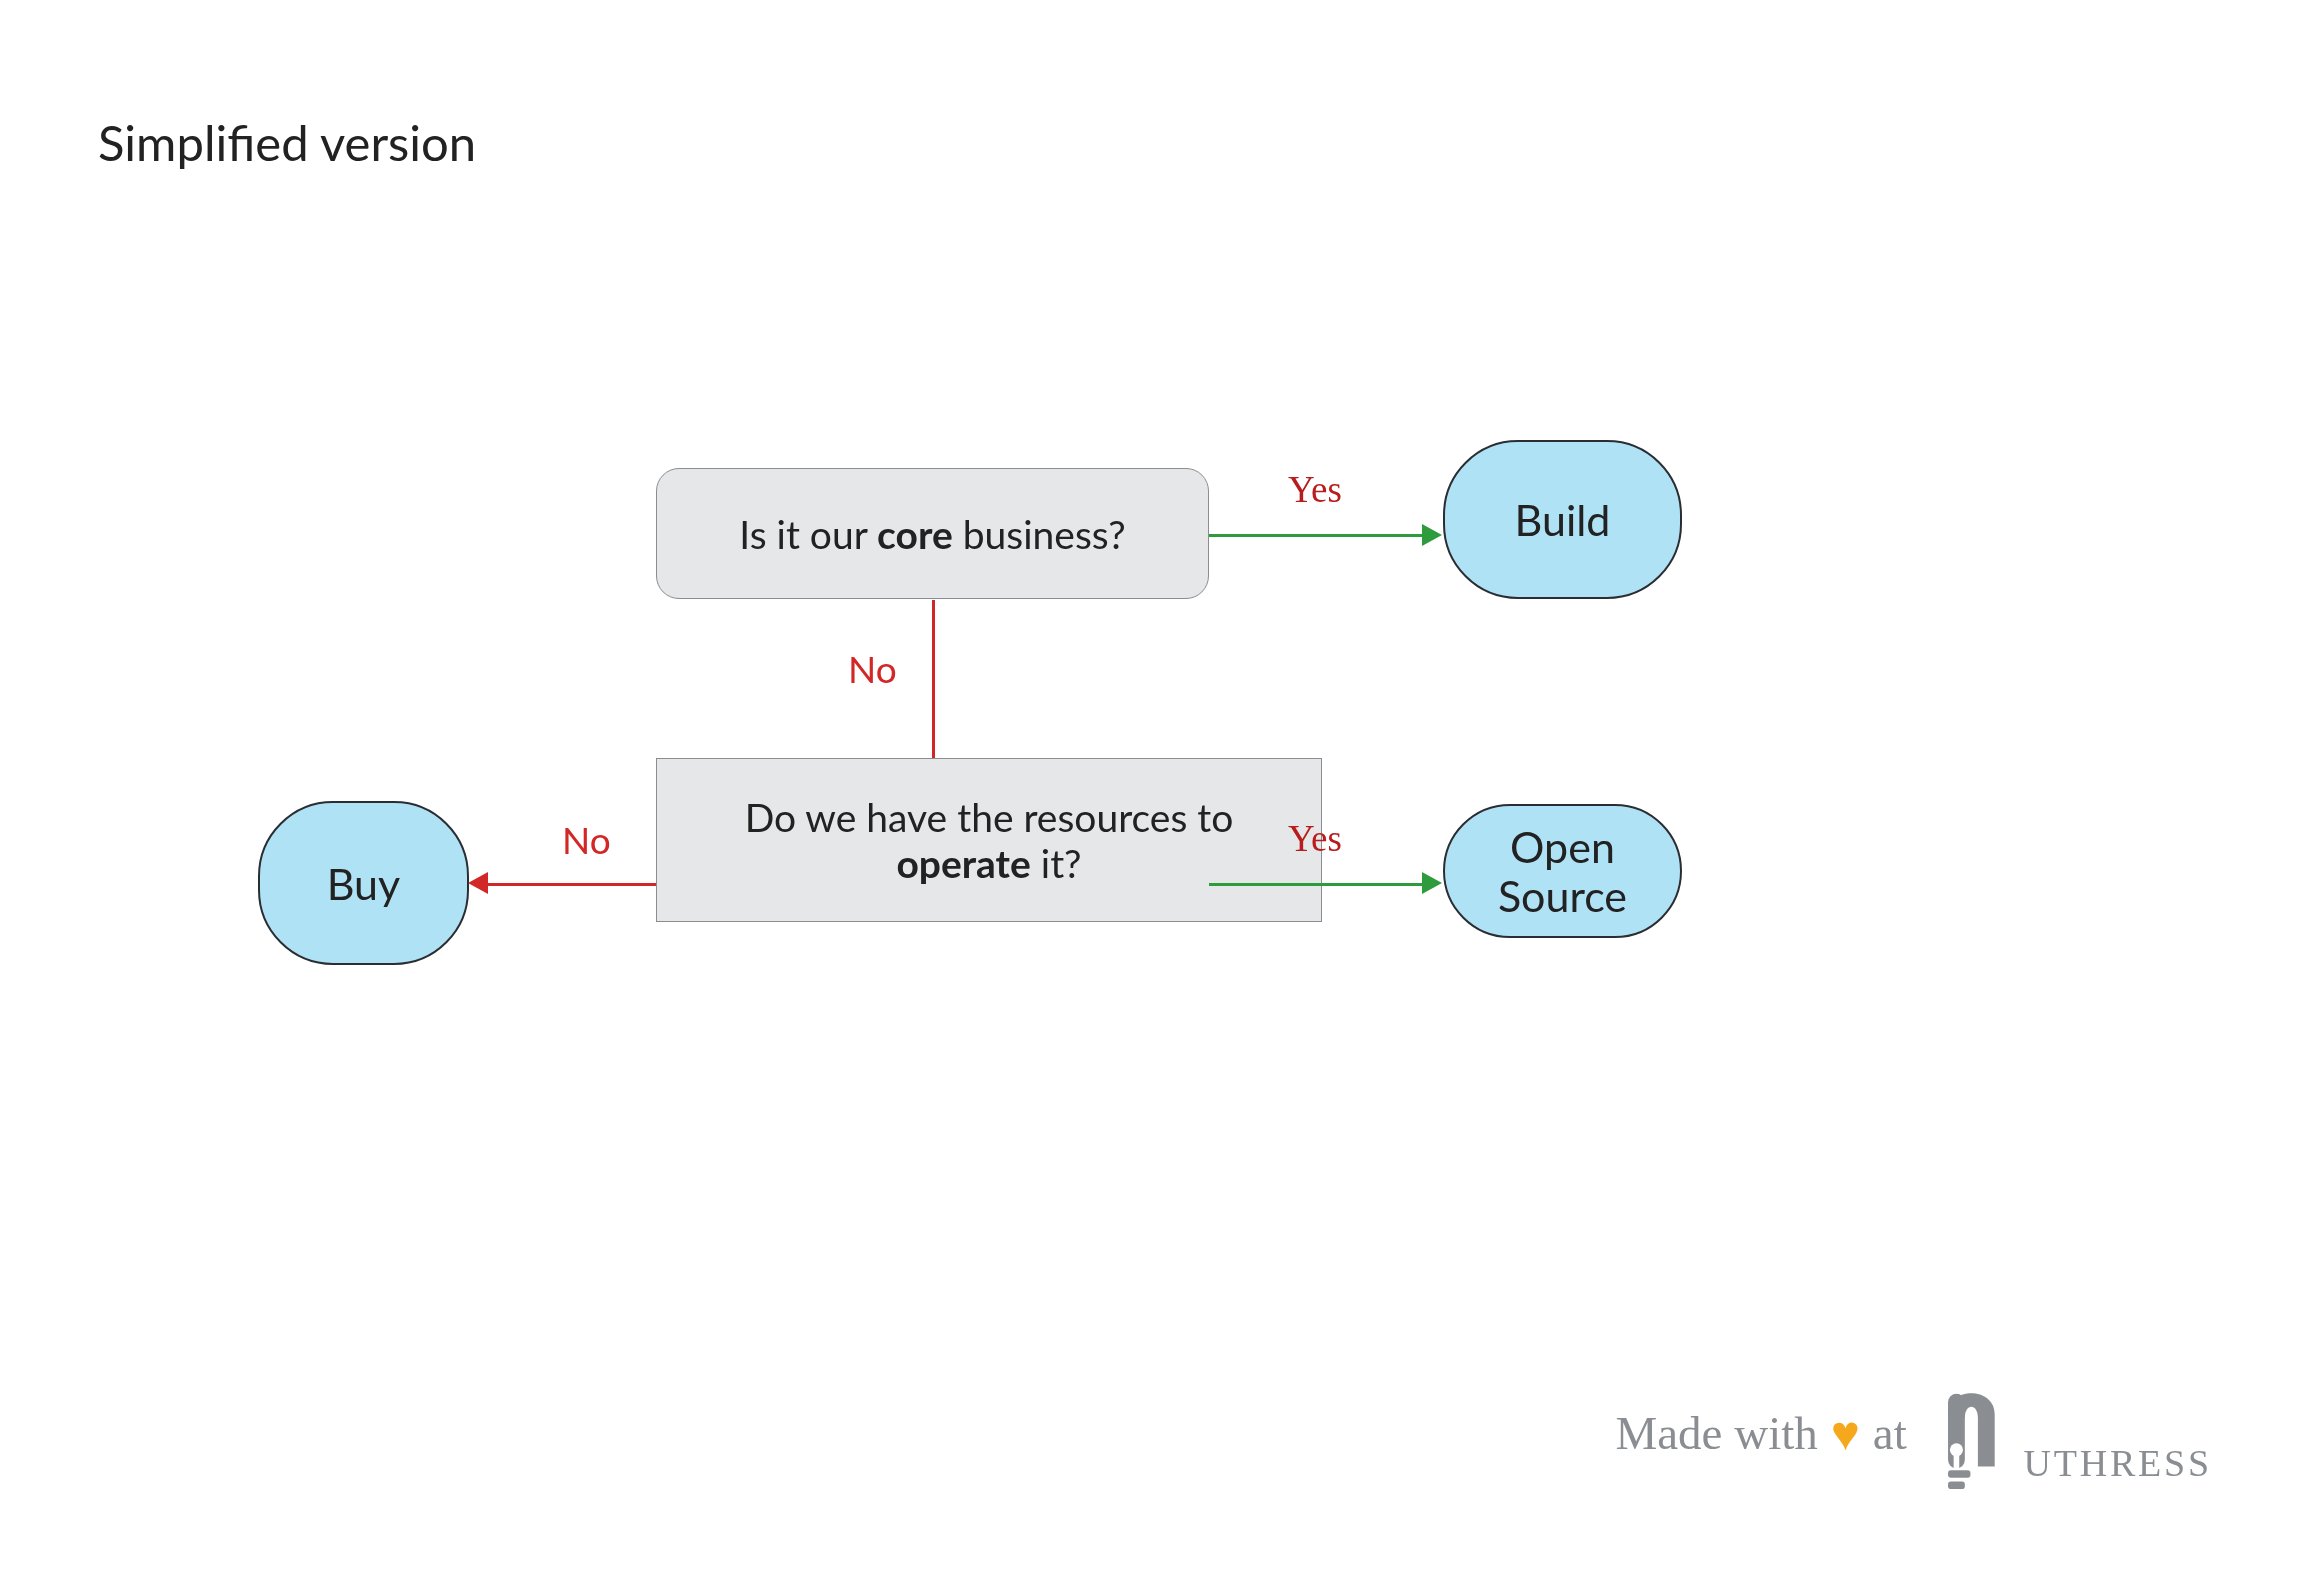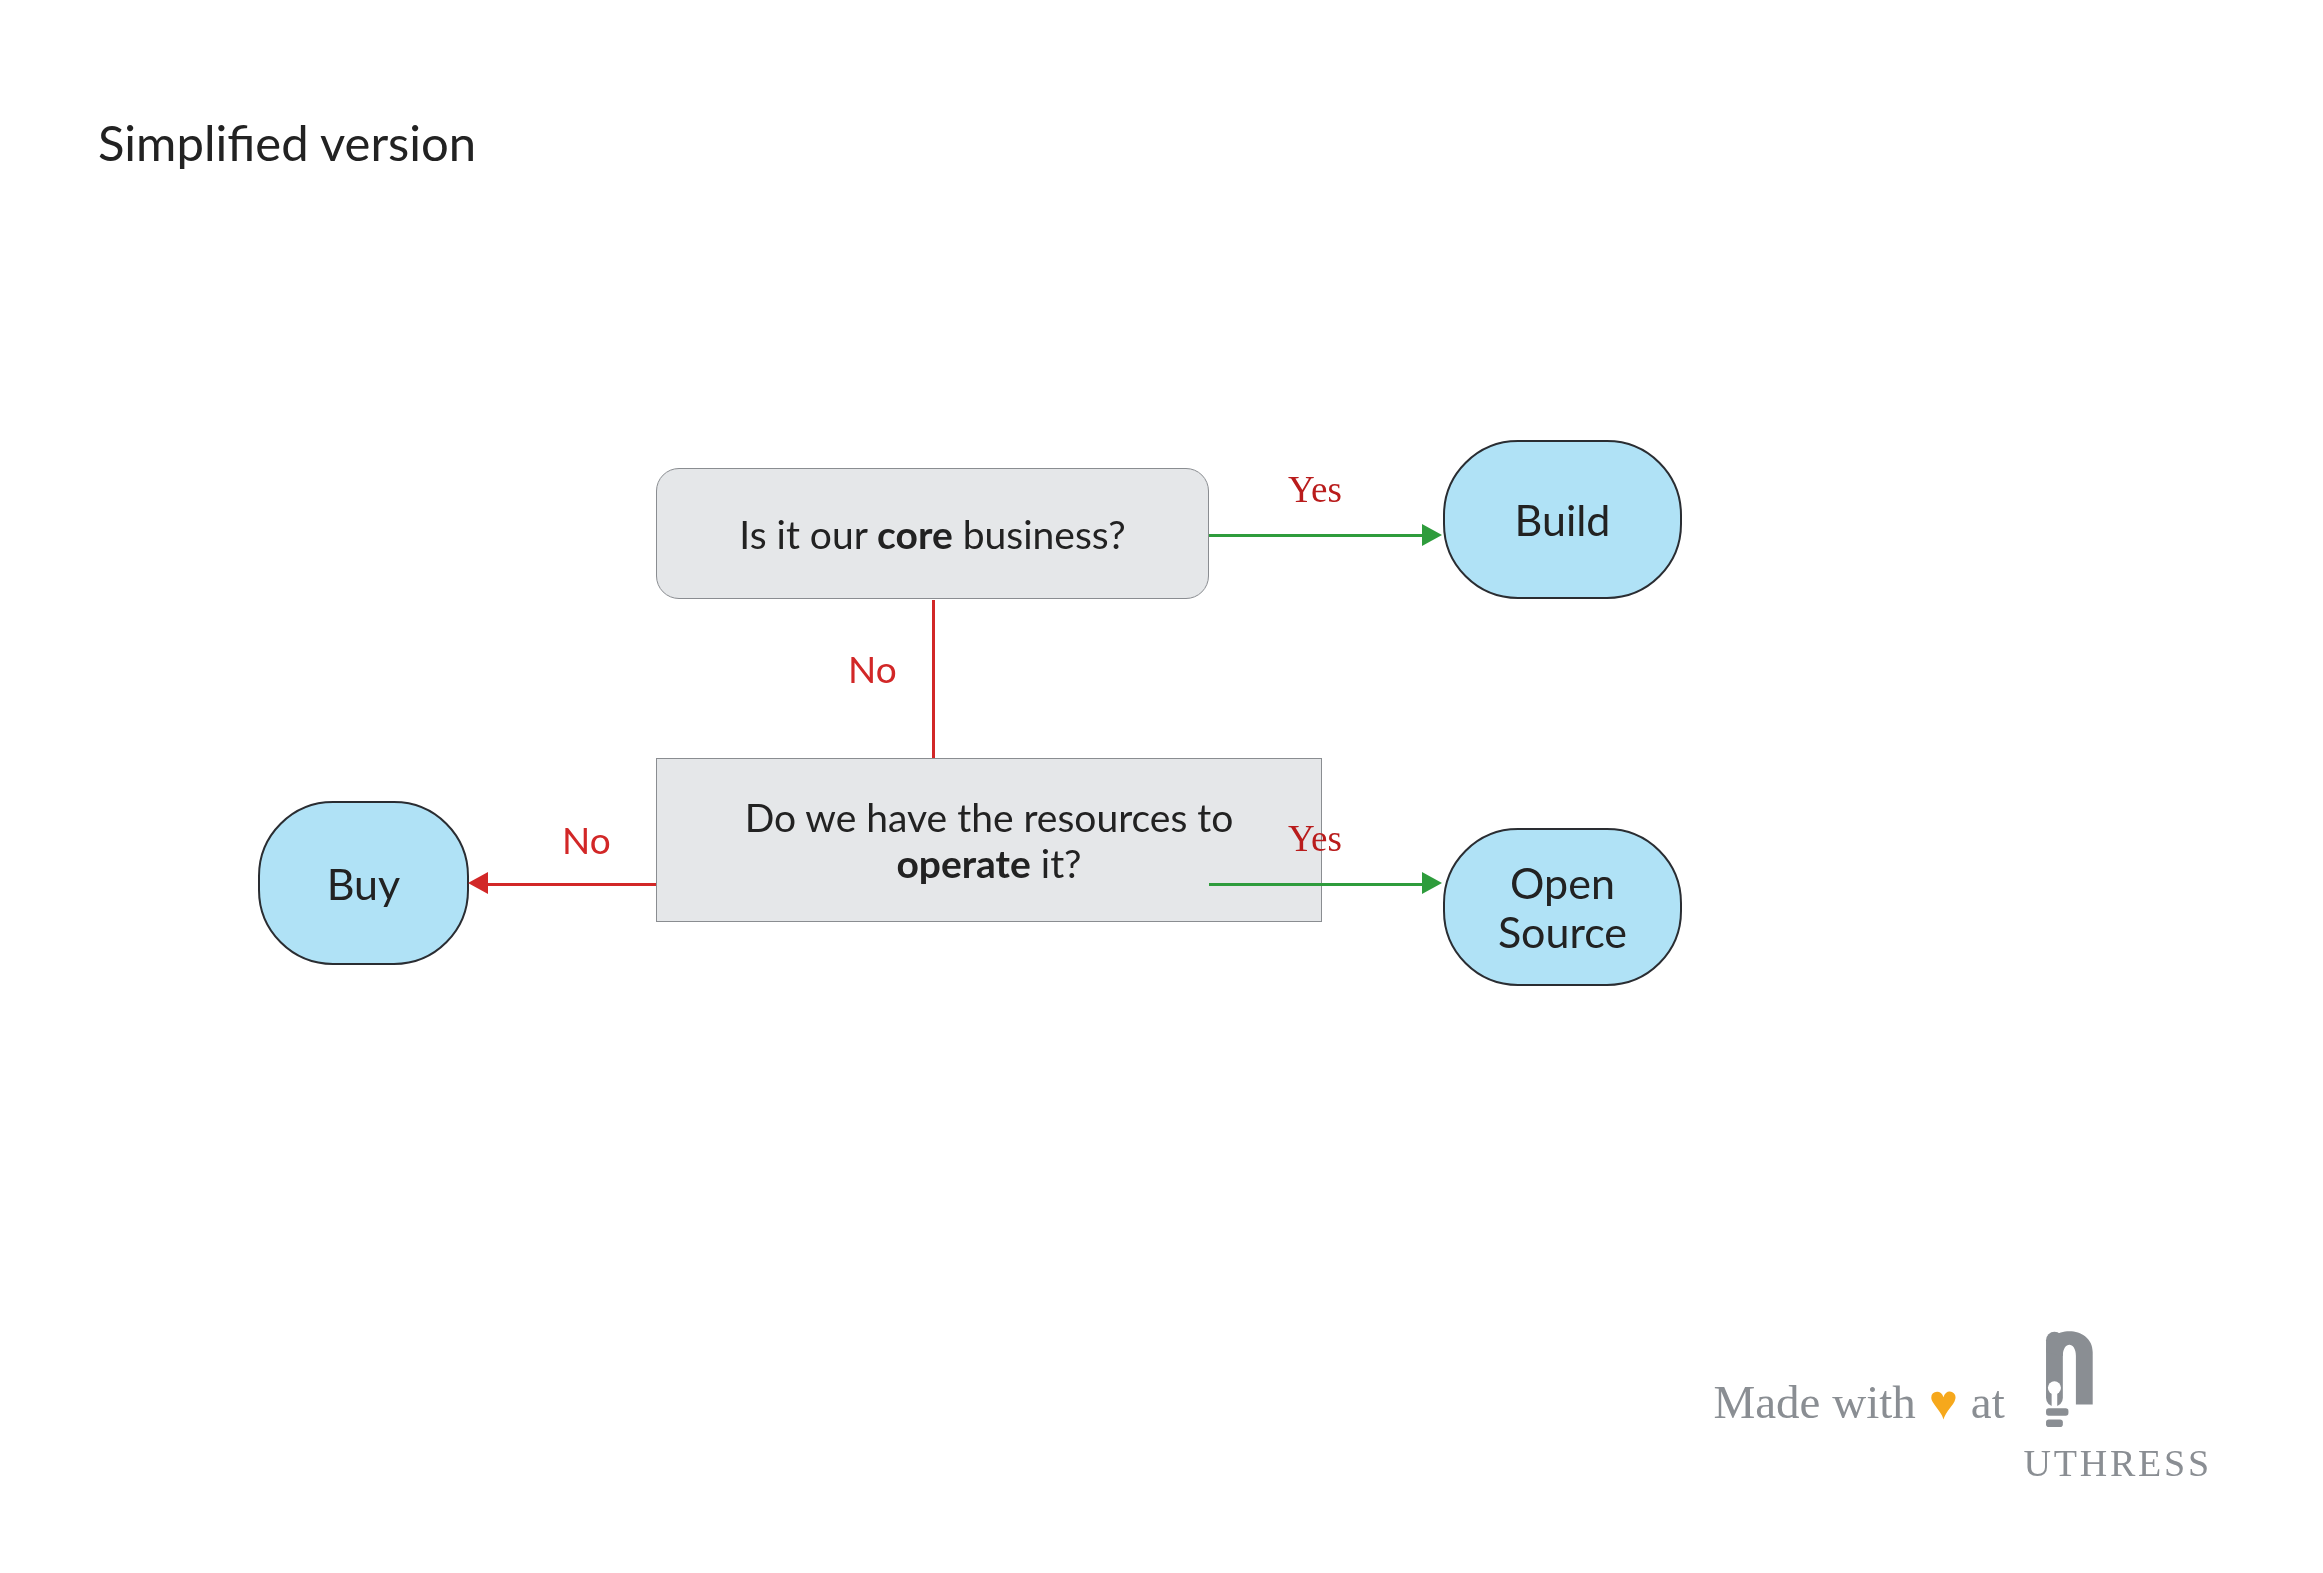--- a/index.html
+++ b/index.html
@@ -70,21 +70,21 @@
       right: 112px;
       bottom: 84px;
       display: flex;
       align-items: center;
       gap: 13px;
       color: #8a8e93;
       font-size: 47px;
       font-family: Liberation Serif, serif;
     }
     .heart { color: #f6a81c; font-size: 49px; line-height: 1; }
-    .logo-wrap { display: flex; gap: 0; margin-left: 9.4px; flex-direction: column; }
+    .logo-wrap { display: flex; align-items: flex-end; gap: 17px; margin-left: 9.4px; }
     .logo-mark { display: inline-block; }
     .logo-text {
       font-size: 54px;
       letter-spacing: 2.8px;
       color: #8a8e93;
       font-weight: 400;
       font-variant: small-caps;
       margin-left: -3.7px;
     }
   </style>
@@ -112,21 +112,21 @@
 <div class="arrow-line v arrow-red" style="left:932px; top:600px; height:183px;"></div>
 <div class="arrow-head head-down red" style="left:922px; top:780px;"></div>
 <div class="arrow-label lab-no" style="left:848px; top:646px;">No</div>
 
 <div class="decision-box" style="left:656px; top:758px; width:666px; height:164px;">
   <span>
     <span>Do we have the resources to </span><strong>operate</strong><span> it?</span>
   </span>
 </div>
 
-<div class="terminal-box" style="left:1443px; top:828px; width:239px; height:158px; line-height:1.15;">
+<div class="terminal-box" style="left:1443px; top:804px; width:239px; height:134px; line-height:1.15;">
   <span>Open Source</span>
 </div>
 
 <div class="arrow-line h arrow-green" style="left:1209px; top:883px; width:215px;"></div>
 <div class="arrow-head head-right green" style="left:1422px; top:872px;"></div>
 <div class="arrow-label lab-yes" style="left:1288px; top:817px;">Yes</div>
 
 <div class="terminal-box" style="left:258px; top:801px; width:211px; height:164px;">
   <span>Buy</span>
 </div>

